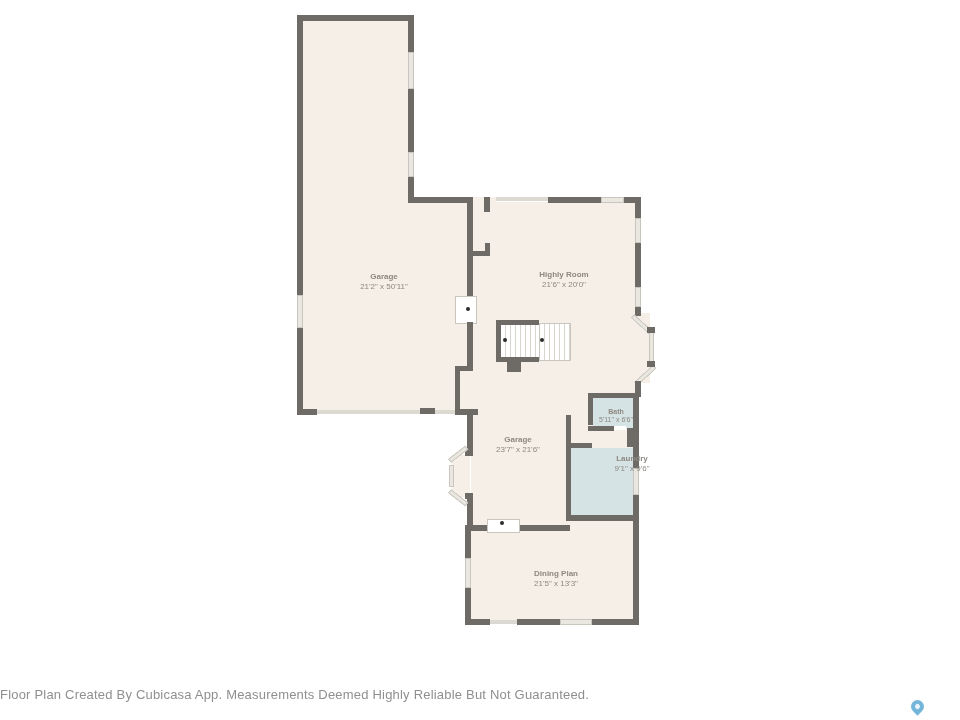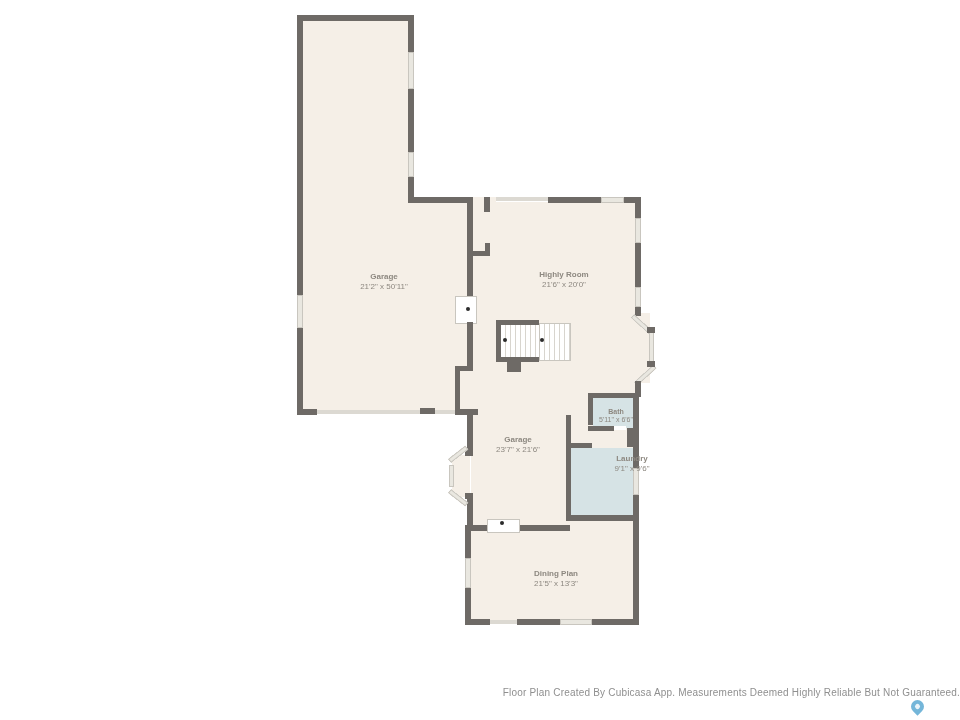--- a/index.html
+++ b/index.html
@@ -18,22 +18,22 @@
   .flight{position:absolute;background:#ffffff;
     background-image:repeating-linear-gradient(90deg,transparent 0 4px,#d8d5ce 4px 5px);}
   .flight2{position:absolute;background:#ffffff;border:1px solid #c9c6bf;
     background-image:repeating-linear-gradient(90deg,transparent 0 4px,#d8d5ce 4px 5px);}
   
   .room-label{position:absolute;transform:translateX(-50%);text-align:center;
     color:#8d8880;white-space:nowrap;}
   .room-label .nm{font-size:8px;line-height:10px;font-weight:bold;}
   .room-label .dim{font-size:8px;line-height:10px;}
   .room-label.small .nm,.room-label.small .dim{font-size:7px;line-height:8px;}
-  .footer{position:absolute;left:0;right:0;top:687px;text-align:right;
-    color:#8f8f8f;font-size:10px;letter-spacing:.2px;}
+  .footer{position:absolute;left:0;right:0;top:687px;text-align:left;
+    color:#8f8f8f;font-size:13px;letter-spacing:.2px;}
   
   .pin{position:absolute;left:911px;top:700px;width:13px;height:13px;background:#74b6d9;
     border-radius:50% 50% 50% 0;transform:rotate(-45deg);}
   .pin::after{content:"";position:absolute;left:4px;top:4px;width:5px;height:5px;
     background:#eaf4fa;border-radius:50%;}
   .diag{position:absolute;background:#e9e7e0;box-shadow:inset 0 0 0 1px #c9c6bf;}
 </style>
 </head>
 <body>
 

